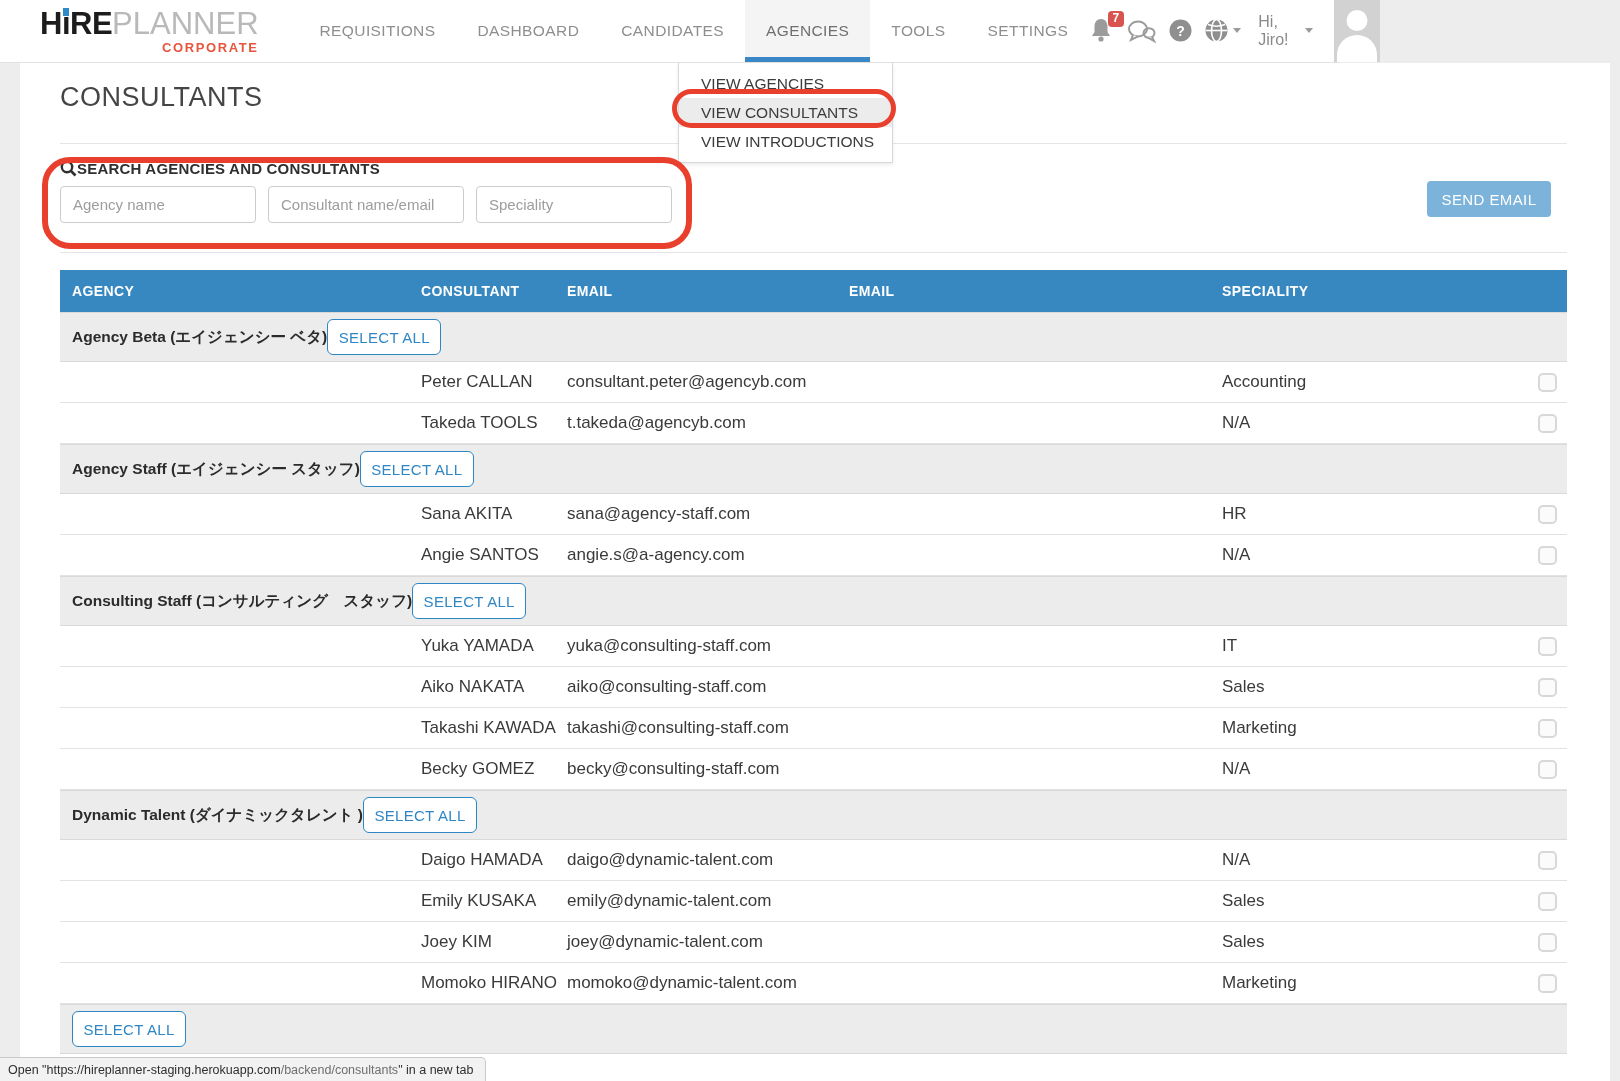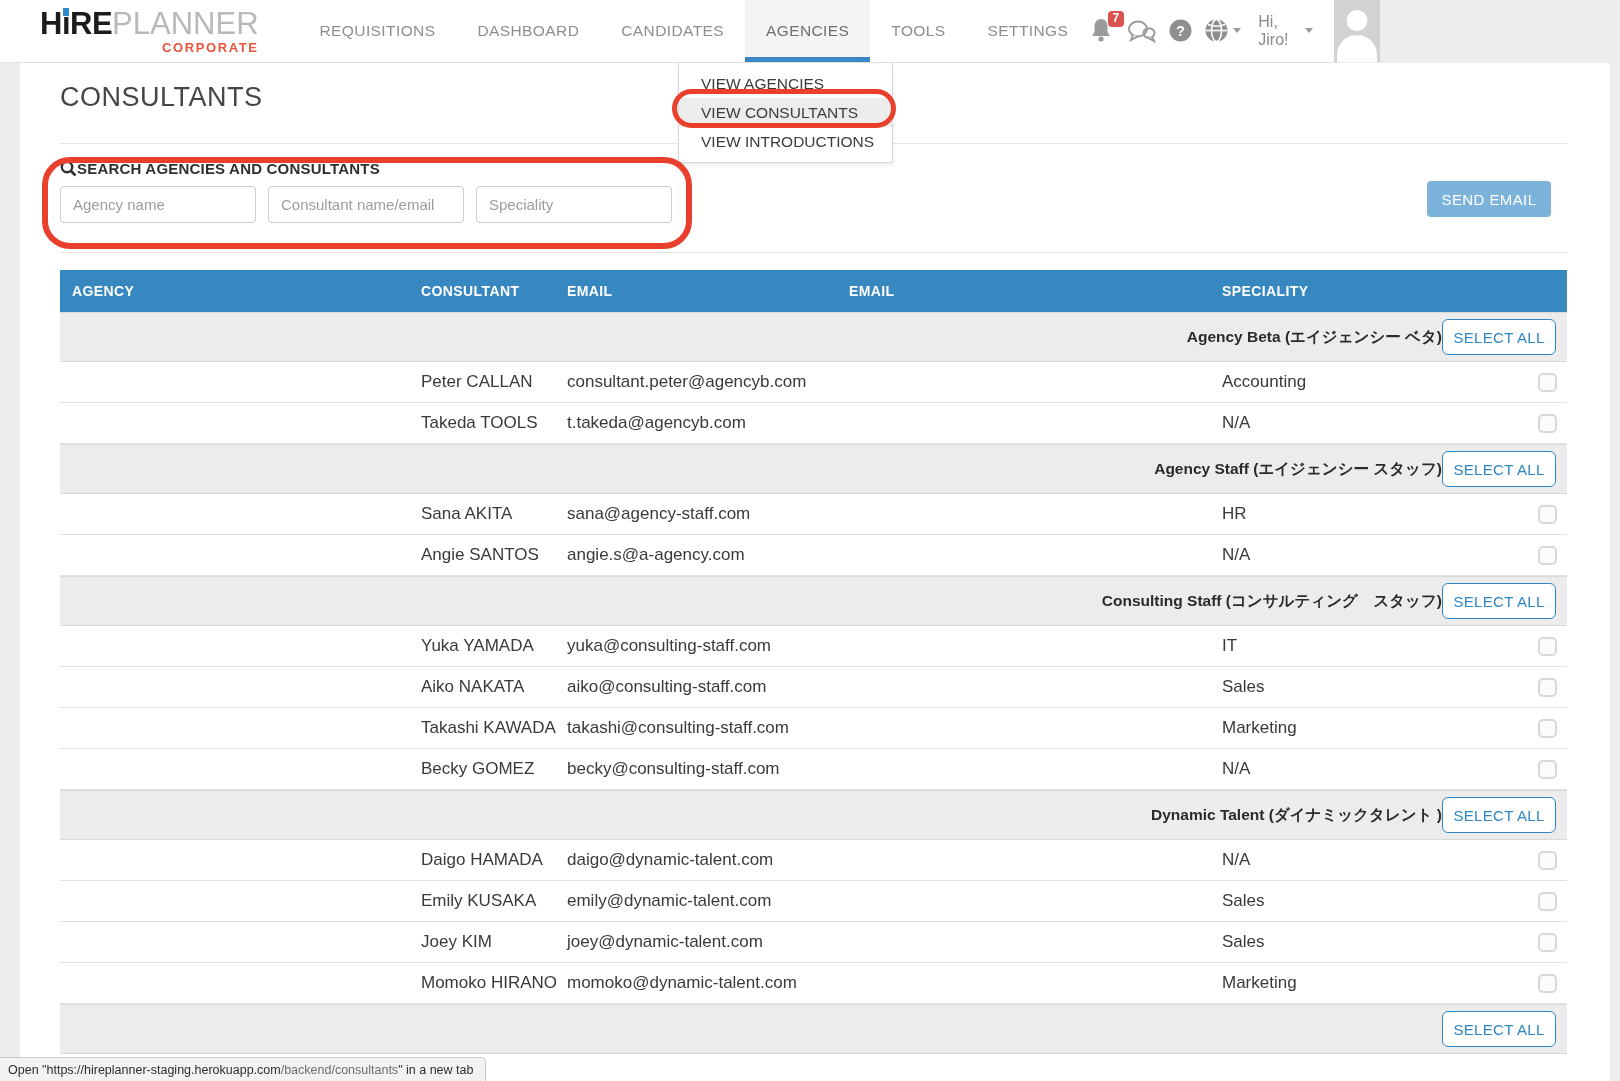--- a/index.html
+++ b/index.html
@@ -53,21 +53,21 @@
   .search-inputs input::placeholder { color:#9d9d9d; }
   .send-email { position:absolute; right:16px; top:21px; width:124px; height:36px; background:#7cb3da; color:#fff;
     border:none; border-radius:4px; font-size:15px; font-family:inherit; letter-spacing:0.4px; cursor:pointer; }
 
   
   .table { margin-top:17px; }
   .trow { display:grid; grid-template-columns:361px 146px 282px 373px 228px 1fr; align-items:center; }
   .thead { background:#3787c1; color:#fff; height:42px; font-size:14px; font-weight:bold; letter-spacing:0.4px; }
   .cell-agency { padding-left:12px; }
   .group-row { height:50px; background:#ececec; border-top:1px solid #d9d9d9; border-bottom:1px solid #d9d9d9;
-    display:flex; align-items:center; justify-content:flex-end; padding:0 11px 0 12px; }
+    display:flex; align-items:center; justify-content:flex-start; padding:0 11px 0 12px; }
   .group-name { font-size:15.5px; font-weight:bold; color:#2b2b2b; }
   .select-all { width:114px; height:36px; background:#fff; border:1px solid #2e86c4; border-radius:6px;
     color:#2e86c4; font-size:15px; font-family:inherit; letter-spacing:0.3px; cursor:pointer; }
   .data-row { height:41px; border-bottom:1px solid #e2e2e2; font-size:17px; color:#3a3a3a; }
   .cell-select { display:flex; justify-content:flex-end; padding-right:10px; }
   .checkbox { width:19px; height:19px; border:2px solid #d8d8d8; border-radius:5px; background:#fbfbfb;
     display:inline-block; cursor:pointer; }
 
   
   .ann { position:absolute; border-style:solid; border-color:#e8402c; z-index:60; pointer-events:none; }

